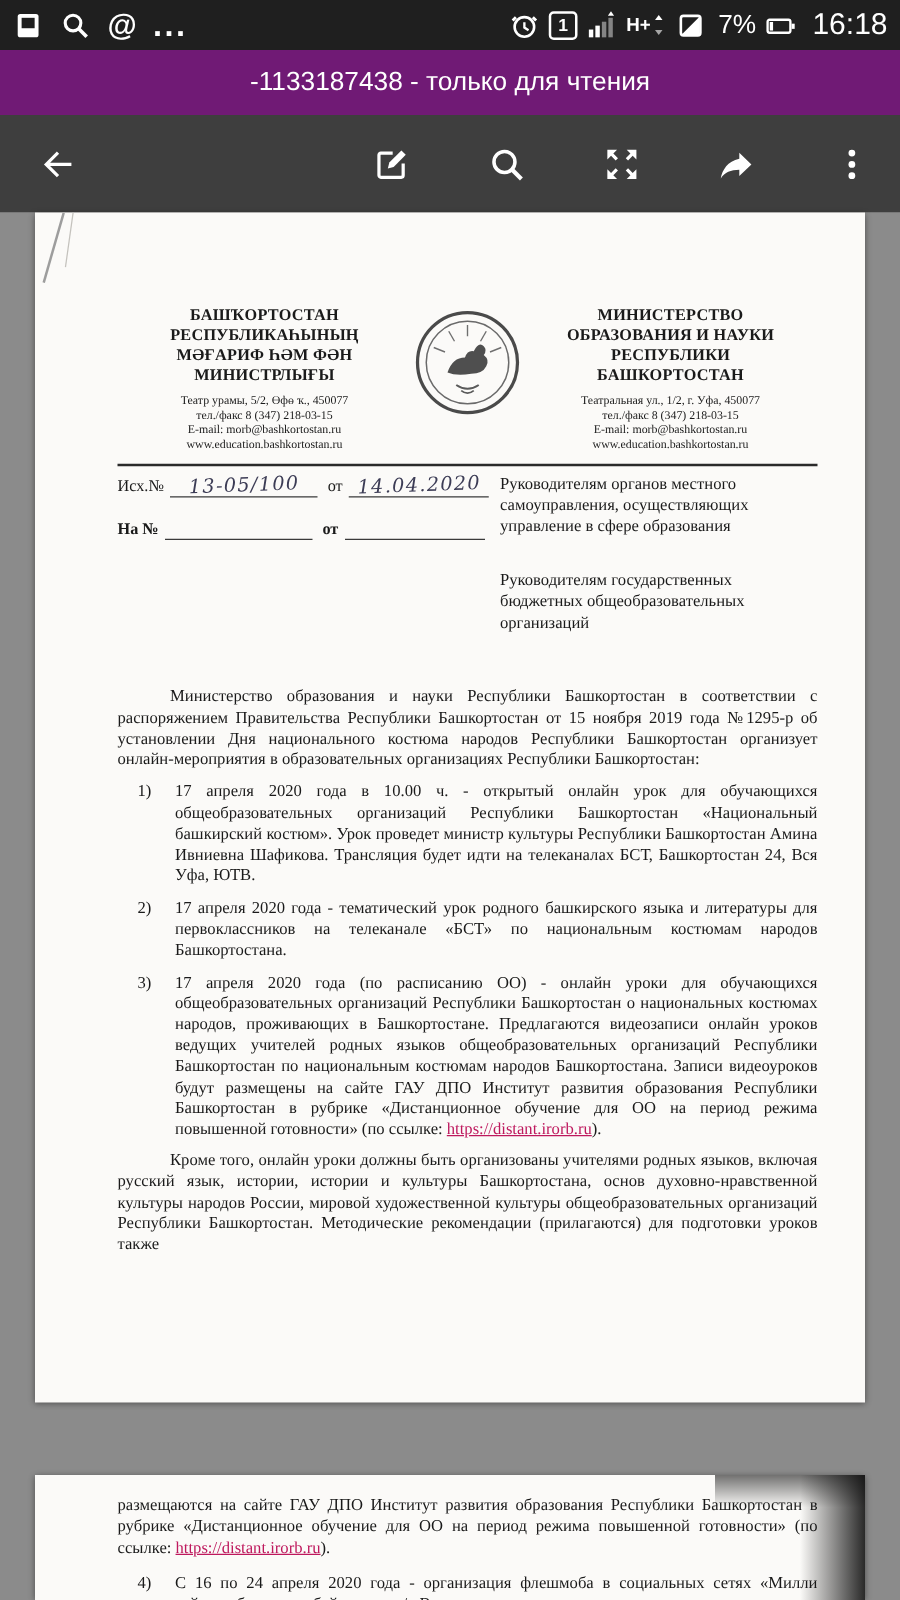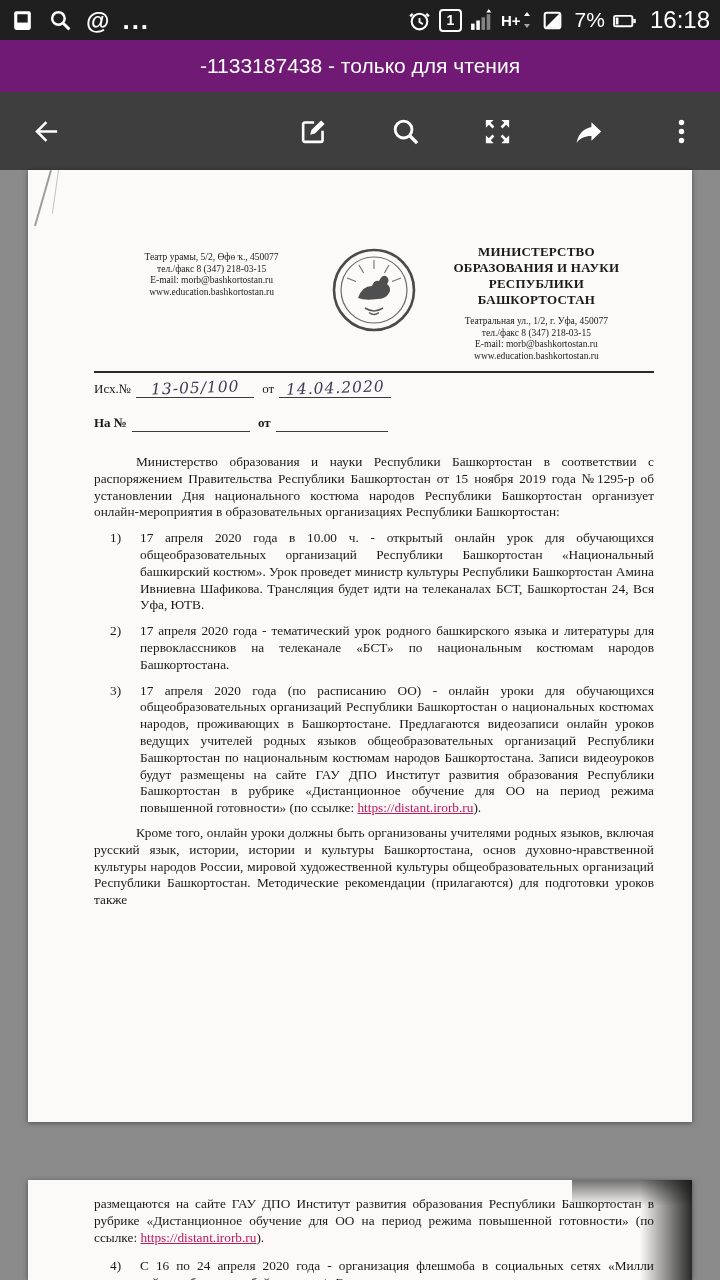--- a/index.html
+++ b/index.html
@@ -56,21 +56,21 @@
   .wline{display:inline-block;border-bottom:1px solid #3a3a3a;height:19px;text-align:center;}
   .w-num{width:118px;margin-left:5px;}
   .w-date{width:112px;margin-left:5px;}
   .ot{margin-left:8px;padding-bottom:1px;}
   .hand{display:inline-block;font-family:"DejaVu Serif",serif;font-style:italic;font-size:15.5px;color:#3c3c55;transform:rotate(-2deg) translateY(1px);letter-spacing:1px;white-space:nowrap;}
   .addr-block{width:254px;margin-left:auto;font-size:13.3px;line-height:17px;}
   .addr-block .addr-p{margin:0;}
   .addr-block .addr-p + .addr-p{margin-top:26px;}
 
   
-  .body-text{margin-top:22px;font-size:13.3px;line-height:16.8px;text-align:justify;}
+  .body-text{margin-top:43px;font-size:13.3px;line-height:16.8px;text-align:justify;}
   .para{margin:0;}
   .indent{text-indent:42px;}
   .item{position:relative;padding-left:46px;margin-top:9px;}
   .item-num{position:absolute;left:16px;top:0;}
   .doc-link{color:#be185d;text-decoration:underline;cursor:pointer;}
 
   .body2{font-size:13.3px;line-height:16.8px;text-align:justify;}
 </style>
 </head>
 <body>
@@ -169,20 +169,24 @@
   </div>
 
   <div class="doc-area">
 
     <div class="page page1">
       <div class="fold-a"></div>
       <div class="fold-b"></div>
 
       <div class="letterhead">
         <div class="lh-col">
+          <div class="lh-name">БАШҠОРТОСТАН
+РЕСПУБЛИКАҺЫНЫҢ
+МӘҒАРИФ ҺӘМ ФӘН
+МИНИСТРЛЫҒЫ</div>
           <div class="lh-addr">Театр урамы, 5/2, Өфө ҡ., 450077
 тел./факс 8 (347) 218-03-15
 E-mail: morb@bashkortostan.ru
 www.education.bashkortostan.ru</div>
         </div>
         <div class="emblem">
           <svg width="88" height="88" viewBox="0 0 88 88">
             <circle cx="44" cy="44" r="40" fill="none" stroke="#4a4a4a" stroke-width="2.6"></circle>
             <circle cx="44" cy="44" r="33" fill="none" stroke="#6a6a6a" stroke-width="1.2"></circle>
             <g stroke="#6f6f6f" stroke-width="1.1">
@@ -221,20 +225,24 @@
               <span class="hand">14.04.2020</span>
             </span>
           </div>
           <div class="ref-row">
             <span class="ref-label">На №</span>
             <span class="wline w-num"></span>
             <span class="ot">от</span>
             <span class="wline w-date"></span>
           </div>
         </div>
+        <div class="addr-block">
+          <p class="addr-p">Руководителям  органов местного самоуправления, осуществляющих управление в сфере образования</p>
+          <p class="addr-p">Руководителям государственных бюджетных общеобразовательных организаций</p>
+        </div>
       </div>
 
       <div class="body-text">
         <p class="para indent">Министерство образования и науки Республики Башкортостан в соответствии с распоряжением Правительства Республики Башкортостан от 15 ноября 2019 года №1295-р об установлении Дня национального костюма народов Республики Башкортостан организует онлайн-мероприятия в образовательных организациях Республики Башкортостан:</p>
 
         <div class="item">
           <span class="item-num">1)</span>
           <span>17 апреля 2020 года в 10.00 ч. - открытый онлайн урок для обучающихся общеобразовательных организаций Республики Башкортостан «Национальный башкирский костюм». Урок проведет министр культуры Республики Башкортостан Амина Ивниевна Шафикова. Трансляция будет идти на телеканалах БСТ, Башкортостан 24, Вся Уфа, ЮТВ.</span>
         </div>
 

